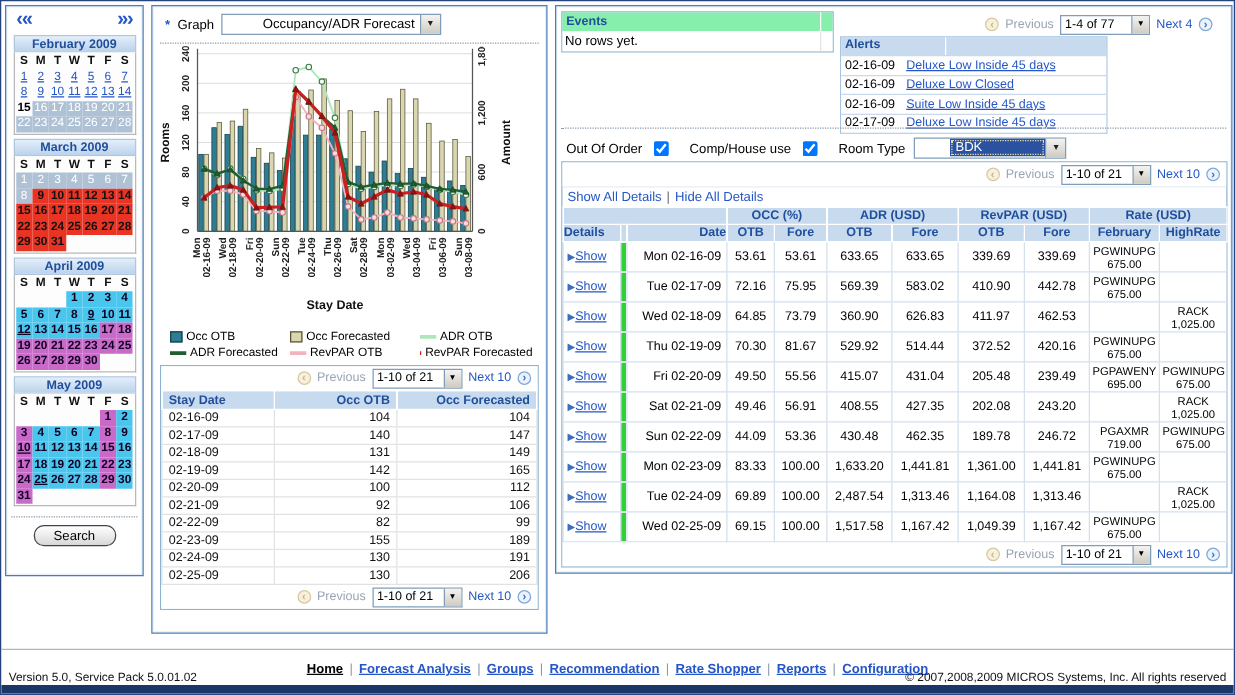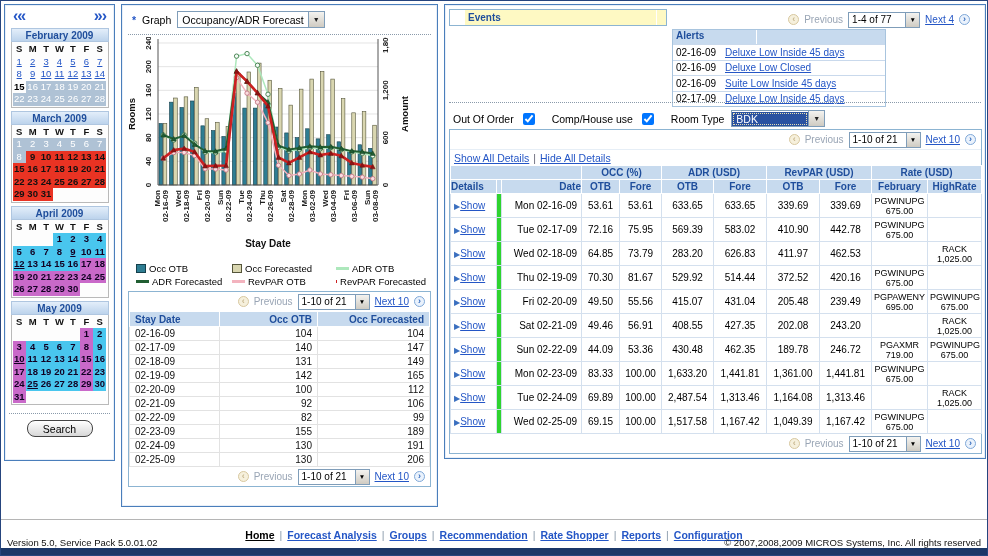--- a/index.html
+++ b/index.html
@@ -25,57 +25,57 @@
   .c-cy { background:#49C6EE; color:#102; }
   .c-pk { background:#C969C9; color:#102; }
   .c-u  { text-decoration:underline; }
   .cal-sep { border-top:1px dotted #8A9AAA; margin:8px 4px 0 4px; }
   #search-btn { display:block; margin:6px auto 0 auto; width:66px; height:17px; border:1px solid #444; border-radius:8px; background:linear-gradient(#FFFFFF,#D8D8D8); font-size:10.5px; font-family:"Liberation Sans",sans-serif; cursor:pointer; }
 
   
   #graph-panel { left:120px; top:3px; width:317px; height:503px; }
   .graph-row { display:flex; align-items:center; gap:6px; padding:6px 0 0 10px; font-size:10.5px; }
   .req { color:#2456C6; font-weight:bold; }
-  .selbox { display:inline-flex; align-items:center; border:1px solid #7F9DB9; height:17px; background:#fff; font-size:10.5px; }
+  .selbox { display:inline-flex; align-items:flex-start; border:1px solid #7F9DB9; height:17px; background:#fff; font-size:10.5px;padding-left:28px; }
   .selbox .t { padding:1px 4px; white-space:nowrap; }
   .selbox .b { width:16px; background:linear-gradient(#F4F3F0,#CFCBC2); border-left:1px solid #7F9DB9; font-size:7px; line-height:15px; text-align:center; color:#222; }
   .dotted { border-top:1px dotted #8A9AAA; margin:6px 6px 0 6px; }
   #chart-wrap { margin-top:2px; }
   #legend { display:grid; grid-template-columns: 96px 104px 90px; margin:2px 0 0 14px; font-size:9.5px; row-gap:2px; }
   .leg-item { display:flex; align-items:center; gap:3px; white-space:nowrap; }
   .sw { display:inline-block; }
   .sw-bar1 { width:10px; height:9px; background:#2E7D92; border:1px solid #15404C; }
   .sw-bar2 { width:10px; height:9px; background:#D9D6B0; border:1px solid #55553A; }
   .sw-line { width:13px; height:3px; }
   .sw-l1 { background:#ADE8BC; } .sw-l2 { background:#215E32; }
   .sw-l3 { background:#F3B3BE; } .sw-l4 { background:#CC2020; }
 
   .box { border:1px solid #8CB4D2; background:#fff; }
   #occ-box { margin:4px 6px 0 6px; }
   .pager { height:19px; display:flex; align-items:center; justify-content:flex-end; gap:5px; padding-right:5px; font-size:10px; background:#fff; }
   .pcirc { width:11px; height:11px; border-radius:50%; border:1px solid; font-size:9px; line-height:9px; text-align:center; font-weight:bold; }
   .pprev { color:#C8B890; border-color:#D8C8A0; background:#F6F0DC; }
   .pnext { color:#3A6FBF; border-color:#7FA8D8; background:#EAF2FC; cursor:pointer; }
   .ptxt { color:#99A5B5; }
-  .plink { color:#2456C6; text-decoration:underline; cursor:pointer; }
+  .plink { color:#2456C6; cursor:pointer; }
   .rsel { display:inline-flex; align-items:stretch; border:1px solid #7F9DB9; background:#fff; height:16px; font-size:10px; }
   .rsel .t { padding:1px 3px; min-width:56px; white-space:nowrap; }
   .rsel .b { width:14px; background:linear-gradient(#F4F3F0,#CFCBC2); border-left:1px solid #7F9DB9; font-size:6.5px; line-height:14px; text-align:center; }
 
   table { border-collapse:collapse; width:100%; table-layout:fixed; }
   th, td { font-size:10px; overflow:hidden; white-space:nowrap; }
   .hblue th { background:#C7DAEE; color:#1F4E9C; font-weight:bold; height:15px; border:1px solid #fff; }
   #occ-table td { height:14px; border:1px solid #E2E2E2; color:#111; padding:0 5px; }
   #occ-table th { text-align:left; padding:0 5px; }
   #occ-table th.r, #occ-table td.r { text-align:right; }
 
   
   #right-panel { left:443px; top:3px; width:542px; height:455px; }
   #events-box { position:absolute; left:4px; top:4px; width:218px; border:1px solid #8CB4D2; }
-  .ev-hdr { display:flex; height:15px; background:#fef9c3;margin-left:15px; }
+  .ev-hdr { display:flex; height:15px; background:#86efac; }
   .ev-hdr .m { flex:1; color:#1F4E9C; font-size:10px; font-weight:bold; padding-left:3px; line-height:15px; }
   .ev-hdr .n { width:10px; border-left:1px solid #fff; }
   .ev-body { display:flex; height:16px; background:#fff; }
   .ev-body .m { flex:1; font-size:10.5px; padding-left:2px; line-height:16px; color:#000; }
   .ev-body .n { width:10px; border-left:1px solid #E4E4E4; }
   #alerts-pager { position:absolute; left:240px; top:5px; width:290px; }
   #alerts-box { position:absolute; left:227px; top:24px; width:214px; border:1px solid #A8C4DE; }
   #alerts-box .a-hdr { display:flex; height:14px; background:#C7DAEE; }
   #alerts-box .a-hdr .m { width:84px; color:#1F4E9C; font-size:10px; font-weight:bold; padding-left:3px; border-right:1px solid #fff; }
   #alerts-box .a-hdr .n { flex:1; }
@@ -659,20 +659,24 @@
         </div>
     </div>
   </div>
 
   <div id="right-panel" class="panel">
     <div id="events-box">
       <div class="ev-hdr">
           <span class="m">Events</span>
           <span class="n"></span>
         </div>
+      <div class="ev-body">
+          <span class="m">No rows yet.</span>
+          <span class="n"></span>
+        </div>
     </div>
     <div id="alerts-pager" class="pager">
         <span class="pcirc pprev">‹</span>
         <span class="ptxt">Previous</span>
         <span class="rsel">
           <span class="t">1-4 of 77</span>
           <span class="b">▼</span>
         </span>
         <span class="plink">Next 4</span>
         <span class="pcirc pnext">›</span>
@@ -797,21 +801,21 @@
                 <div>675.00</div>
               </td>
               <td class="rate rate-high"></td>
             </tr>
             <tr>
               <td class="show-cell"><span class="show-arrow">▶</span><span class="show-link">Show</span></td>
               <td class="gbar"></td>
               <td class="date">Wed 02-18-09</td>
               <td>64.85</td>
               <td>73.79</td>
-              <td>283.20</td>
+              <td>360.90</td>
               <td>626.83</td>
               <td>411.97</td>
               <td>462.53</td>
               <td class="rate rate-low"></td>
               <td class="rate rate-high">
                 <div>RACK</div>
                 <div>1,025.00</div>
               </td>
             </tr>
             <tr>

